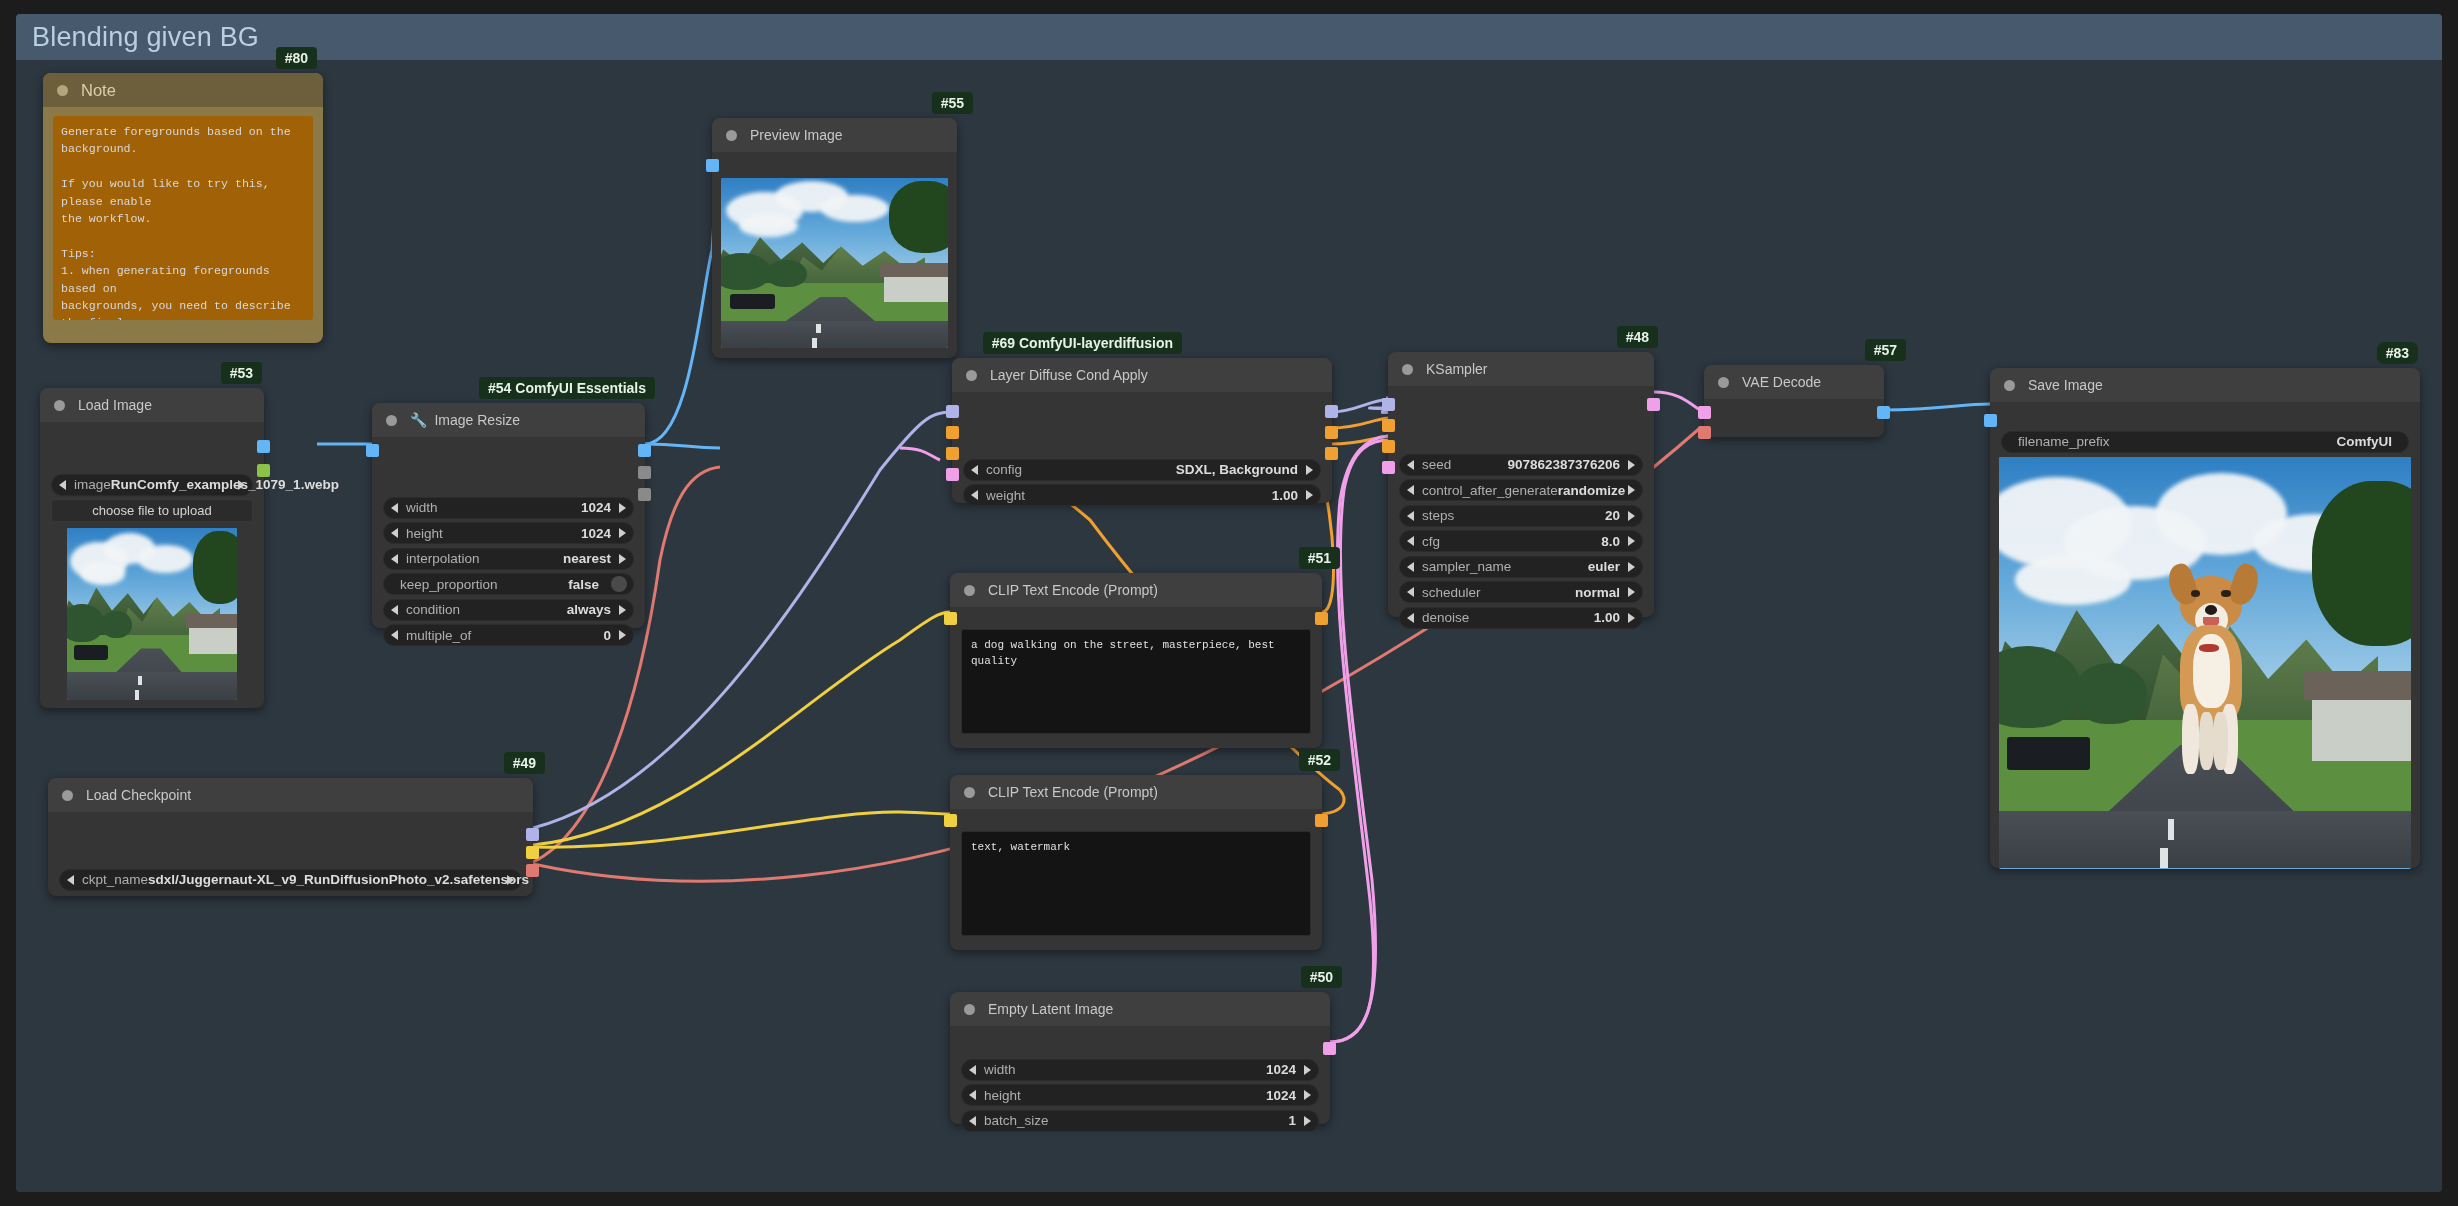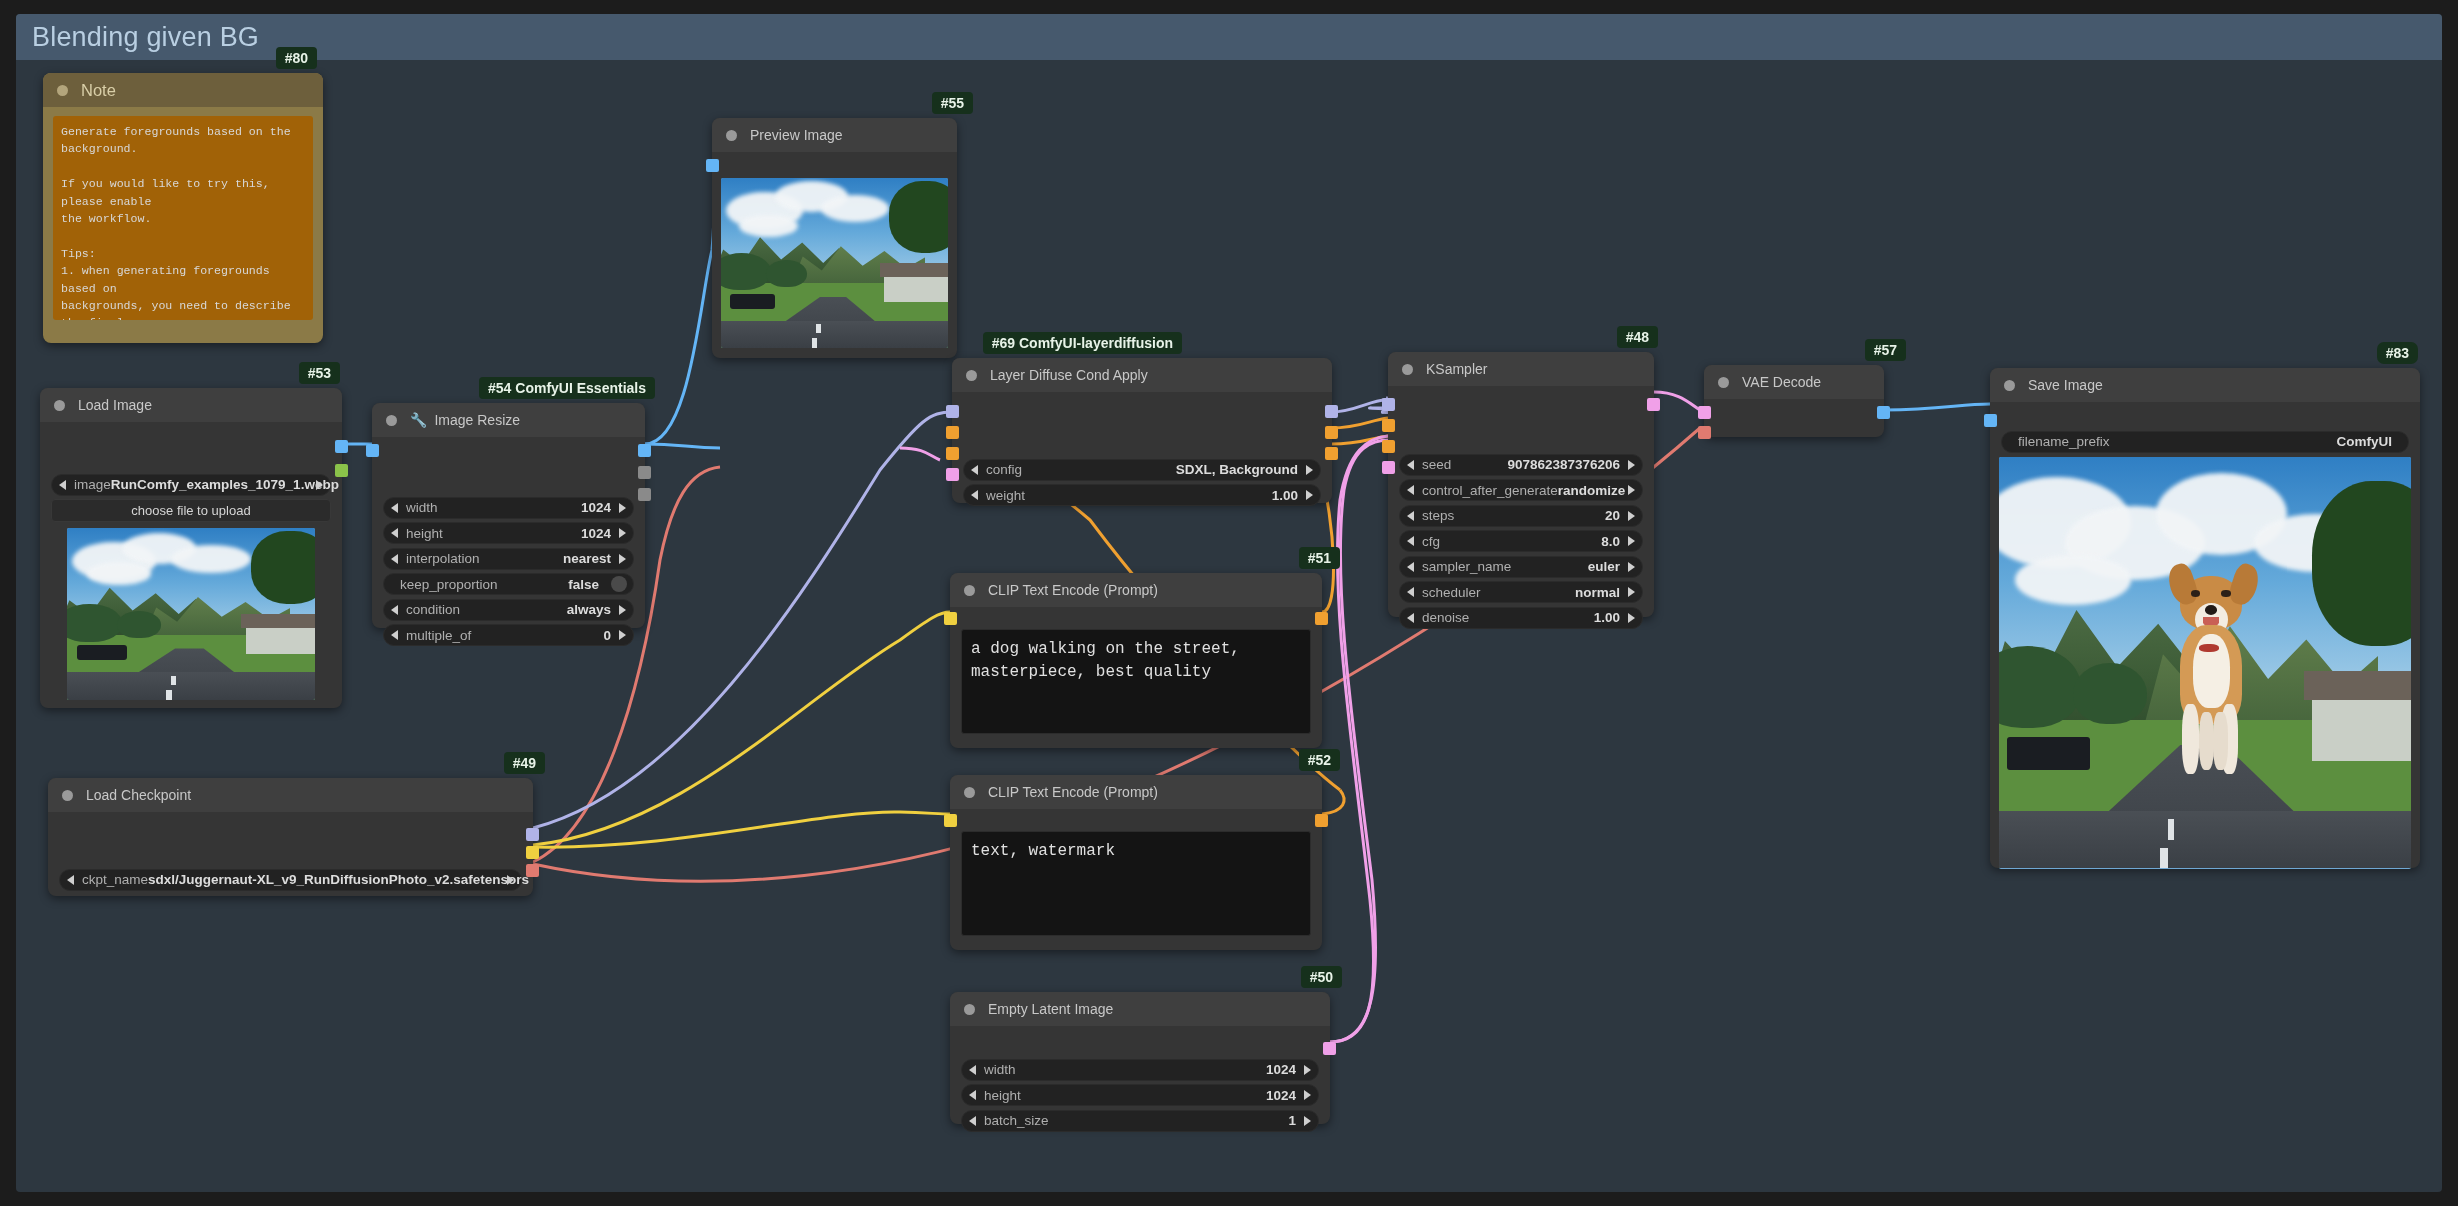--- a/index.html
+++ b/index.html
@@ -48,21 +48,21 @@
   .wid .arl{left:7px;border-right:7px solid #cfcfcf;}
   .wid .arr{right:7px;border-left:7px solid #cfcfcf;}
   .wid.noarrow .lbl{padding-left:16px;}
   .wid.toggle .val{padding-right:34px;}
   .wid .knob{position:absolute;right:6px;top:50%;transform:translateY(-50%);
        width:16px;height:16px;border-radius:50%;background:#4a4a4a;}
   .wid.plain .val{padding-right:16px;}
 
   
   .ta{margin:5px 11px;background:#141414;border:1px solid #2c2c2c;border-radius:3px;
-      color:#e0e0e0;font-family:"Liberation Mono",monospace;font-size:16px;
+      color:#e0e0e0;font-family:"Liberation Mono",monospace;font-size:11px;
       padding:8px 9px;line-height:1.45;box-sizing:border-box;white-space:pre-wrap;
       overflow:hidden;}
 
   
   .imgbox{margin:6px 11px 4px 11px;border-radius:2px;overflow:hidden;position:relative;}
   .imgbox.full{margin:4px 9px 9px 9px;}
 
   
   .note{position:absolute;background:#8b7a47;border-radius:8px;box-shadow:0 3px 10px rgba(0,0,0,.45);}
   .note .hdr{height:34px;background:#6d5f3c;border-radius:8px 8px 0 0;display:flex;align-items:center;padding-left:14px;box-sizing:border-box;}
@@ -167,21 +167,21 @@
 rather than just describing the foreground
 (such as the dog). This means you should
 describe the entire scene.
 
 2. The size of the uploaded image must match
 the size of the latent image. If they do not
 match, it is recommended to use a resize image
 node to adjust it.</div>
   </div>
 
-  <div class="node" style="left:40px;top:388px;width:302px;height:320px;">
+  <div class="node" style="left:40px;top:388px;width:224px;height:320px;">
     <div class="badge" style="right:2px;">#53</div>
     <div class="hdr">
       <span class="dot"></span>
       <span class="ttl">Load Image</span>
     </div>
     <div class="sock sq" style="right:-6px;top:52px;background:#64b5f6;"></div>
     <div class="sock sq" style="right:-6px;top:76px;background:#8bc34a;"></div>
     <div class="body" style="padding-top:48px;">
       <div class="wid">
         <span class="arl"></span>

